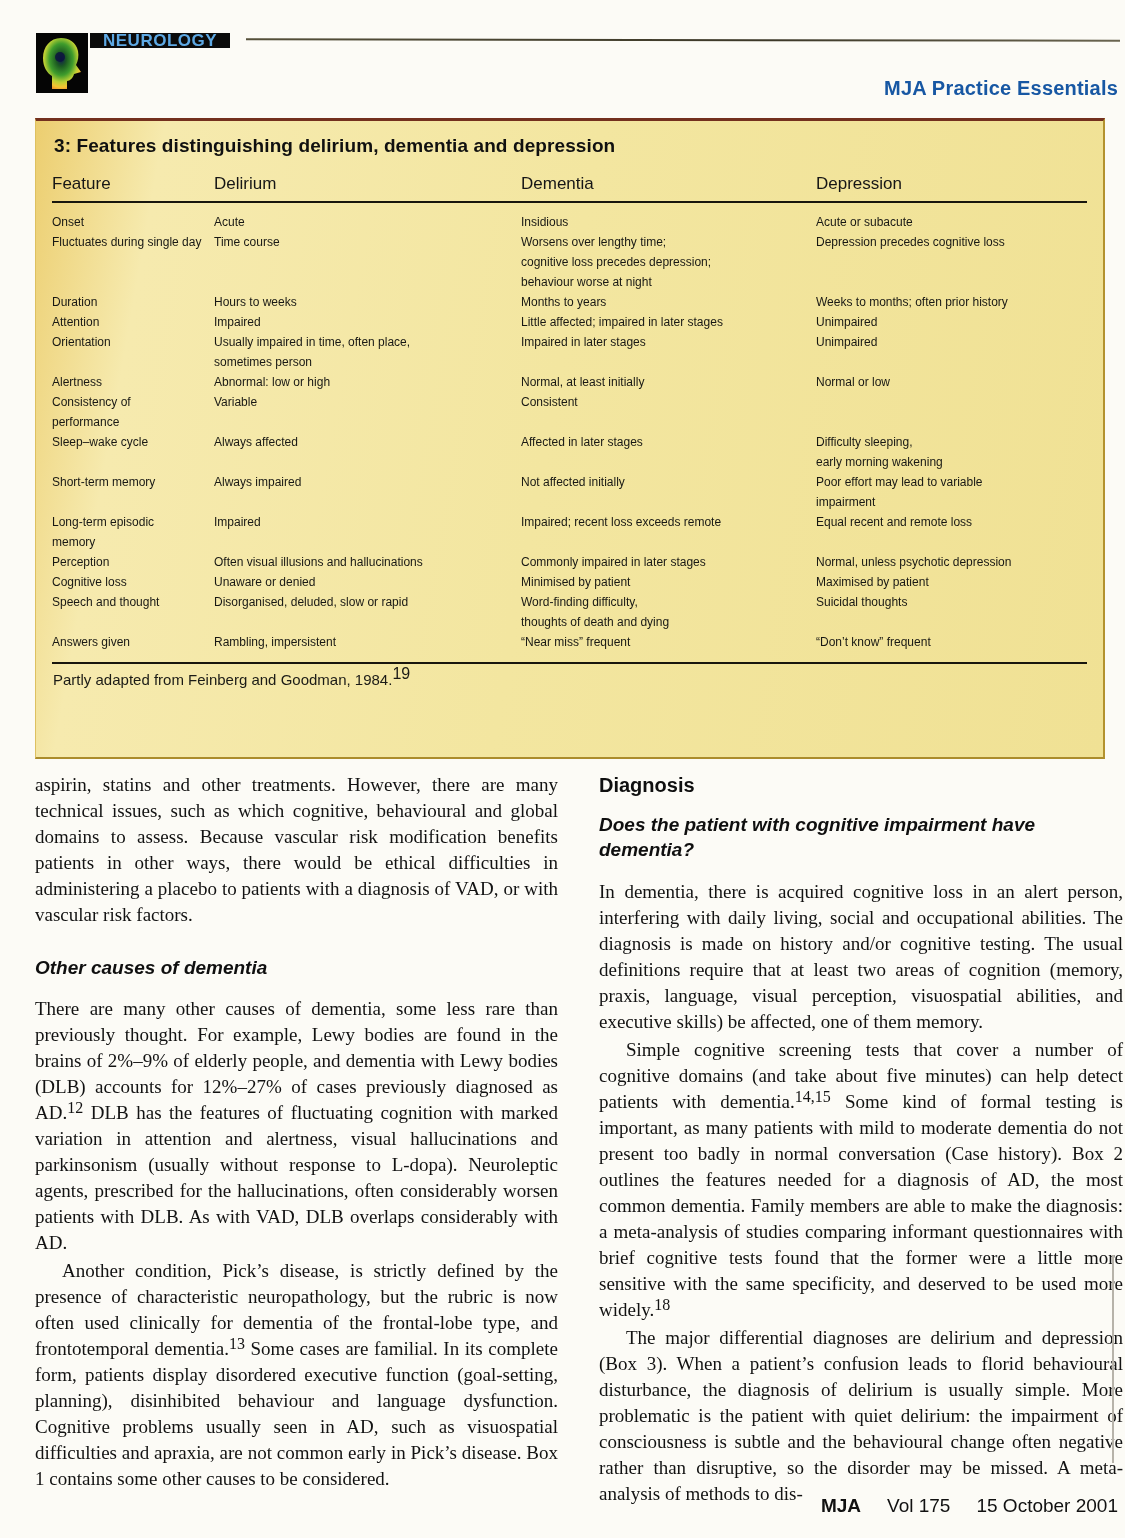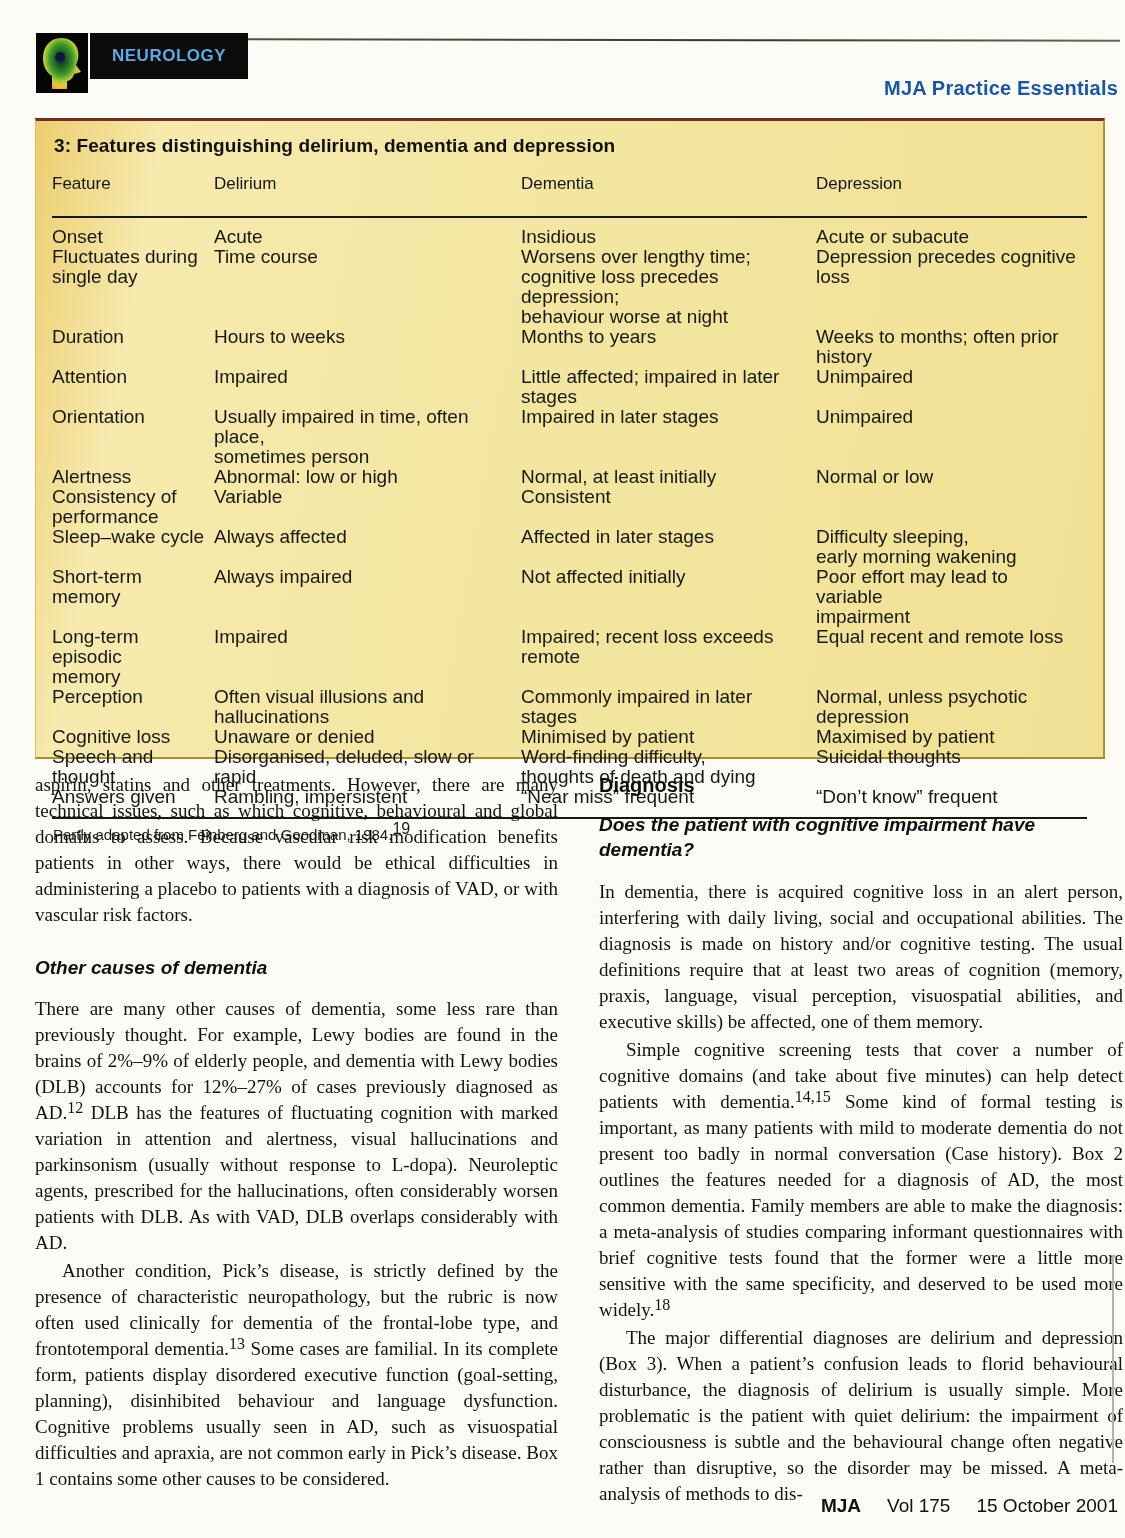--- a/index.html
+++ b/index.html
@@ -4,35 +4,35 @@
 <style>
   html,body{margin:0;padding:0;}
   body{width:1125px;height:1538px;background:#fbfaf5;font-family:"Liberation Sans",sans-serif;}
   .page{position:relative;width:1125px;height:1538px;overflow:hidden;background:#fcfbf6;color:#141414;}
 
   
   .top-rule{position:absolute;left:246px;top:39px;width:874px;height:2px;
     background:linear-gradient(90deg,#55503a,#3c3828 60%,#6a6550);transform:rotate(0.1deg);}
   .logo{position:absolute;left:36px;top:33px;width:52px;height:60px;background:#050505;}
   .logo svg{display:block;width:52px;height:60px;}
-  .section-badge{position:absolute;left:90px;top:33px;height:46px;background:#0b0b0b;
-    display:flex;align-items:center;padding:0 22px;}
+  .section-badge{position:absolute;left:90px;top:33px;height:15px;background:#0b0b0b;
+    display:flex;align-items:center;padding:0 13px;}
   .section-badge span{color:#5ea9e4;font-weight:bold;font-size:17px;letter-spacing:.5px;}
   .brand{position:absolute;right:7px;top:42px;color:#1757a3;font-weight:bold;font-size:20px;letter-spacing:.2px;margin-top:35px;}
 
   
   .feature-box{position:absolute;left:35px;top:118px;width:1070px;height:641px;box-sizing:border-box;
     background:linear-gradient(100deg,#ecce70 0%,#f6eaae 11%,#f3e6a0 48%,#f0e194 100%);
     border-top:3px solid #73301e;border-right:2px solid #b3922f;border-bottom:2px solid #ab8c2c;
     border-left:1px solid #ddc061;padding:10px 16px 0 16px;}
   .box-title{font-size:19px;font-weight:bold;color:#101010;margin:4px 0 0 2px;letter-spacing:.1px;}
   .grid-cols{display:grid;grid-template-columns:162px 307px 295px minmax(0,1fr);}
-  .thead{margin-top:17px;padding-bottom:22px;border-bottom:2px solid #18160d;font-size:17px;color:#161616;}
+  .thead{margin-top:17px;padding-bottom:7px;border-bottom:2px solid #18160d;font-size:17px;color:#161616;}
   .thead .hcell{padding-right:8px;}
-  .cell{padding:0 8px 0 0;font-size:19px;line-height:20px;color:#181814;white-space:pre-line;}
+  .cell{padding:0 8px 0 0;font-size:12px;line-height:20px;color:#181814;white-space:pre-line;}
   .trow:first-child .cell{padding-top:9px;}
   .tfoot{margin-top:10px;border-top:2px solid #18160d;padding:7px 0 0 1px;font-size:15px;color:#1b1b16;}
 
   
   .col{position:absolute;top:772px;width:523px;}
   .col-left{left:35px;}
   .col-right{left:599px;width:524px;}
   .col p{margin:0;font-family:"Liberation Serif",serif;font-size:19px;line-height:26px;
     text-align:justify;color:#121212;}
   .col p.indent{text-indent:27px;margin-top:2px;}

